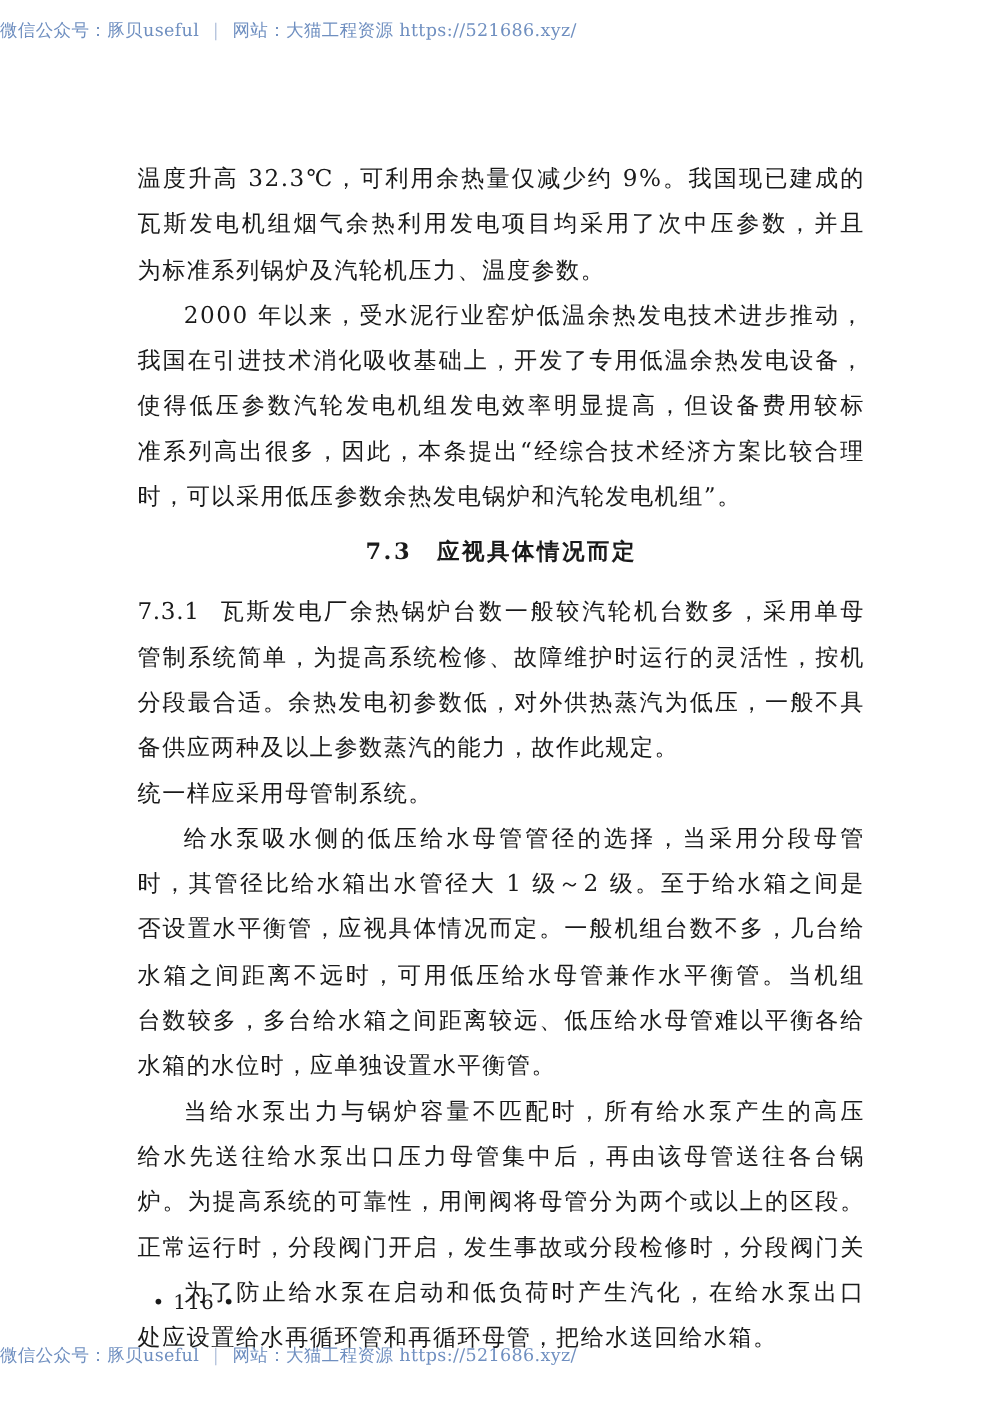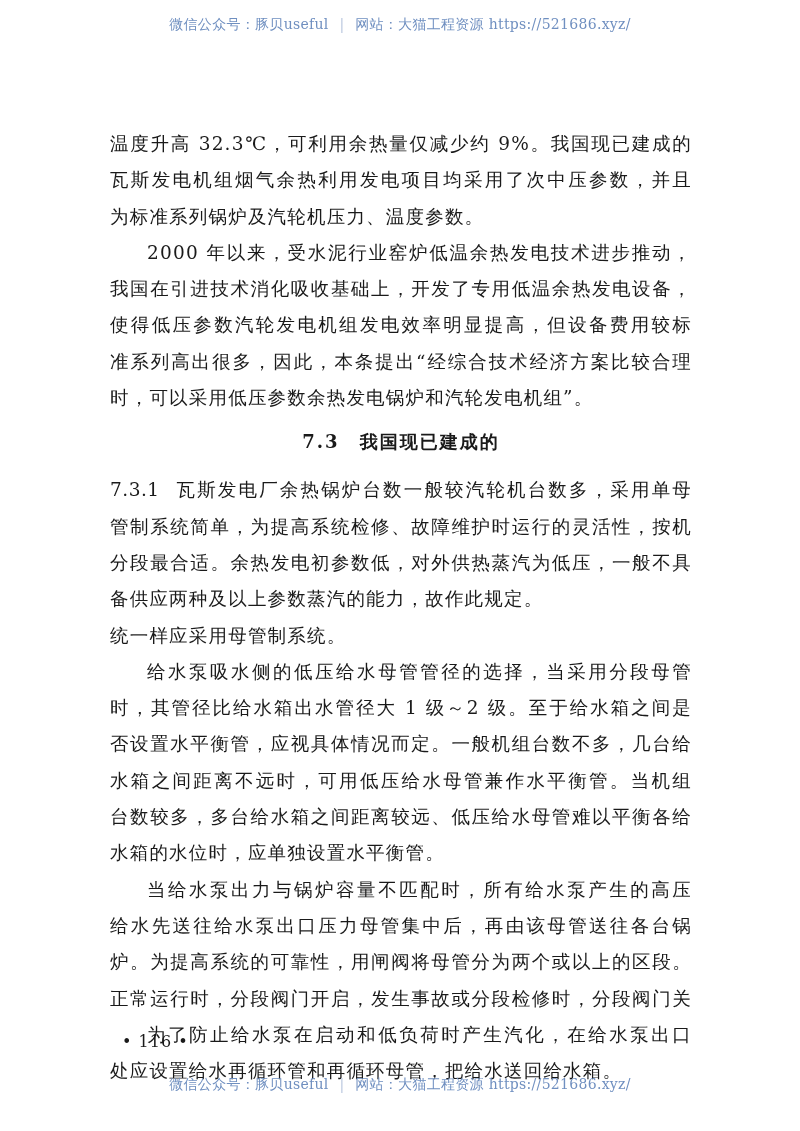--- a/index.html
+++ b/index.html
@@ -1,21 +1,21 @@
 <!DOCTYPE html>
 <html><head>
 <meta charset="utf-8">
 <style>
   html, body { margin:0; padding:0; }
   body {
     width:800px; height:1131px; background:#ffffff; position:relative; overflow:hidden;
     font-family: "DejaVu Serif", "Liberation Serif", serif; color:#1a1a1a;
   }
   .watermark {
-    position:absolute; left:0; width:800px; text-align:center;
+    position:absolute; left:0; width:800px; text-align:left;
     font-size:14px; color:#6f8fc0; font-family: "DejaVu Serif", "Liberation Serif", serif;
     letter-spacing:0.3px;
   }
   .wm-top { top:16px; }
   .wm-bottom { top:1076px; }
   .wm-sep { color:#b8c6de; margin:0 6px; }
   .page {
     position:absolute; left:110px; top:126px; width:582px;
   }
   .line {
@@ -52,21 +52,21 @@
   </div>
   <div>
     <div class="line indent">2000 年以来，受水泥行业窑炉低温余热发电技术进步推动，</div>
     <div class="line">我国在引进技术消化吸收基础上，开发了专用低温余热发电设备，</div>
     <div class="line">使得低压参数汽轮发电机组发电效率明显提高，但设备费用较标</div>
     <div class="line">准系列高出很多，因此，本条提出“经综合技术经济方案比较合理</div>
     <div class="line last">时，可以采用低压参数余热发电锅炉和汽轮发电机组”。</div>
   </div>
 
   <div class="section-title">
-    <span class="num">7.3</span><span>我国现已建成的</span>
+    <span class="num">7.3</span><span>应视具体情况而定</span>
   </div>
 
   <div>
     <div class="line"><span class="clause">7.3.1</span><span>瓦斯发电厂余热锅炉台数一般较汽轮机台数多，采用单母</span></div>
     <div class="line">管制系统简单，为提高系统检修、故障维护时运行的灵活性，按机</div>
     <div class="line">分段最合适。余热发电初参数低，对外供热蒸汽为低压，一般不具</div>
     <div class="line last">备供应两种及以上参数蒸汽的能力，故作此规定。</div>
   </div>
 
   <div>

